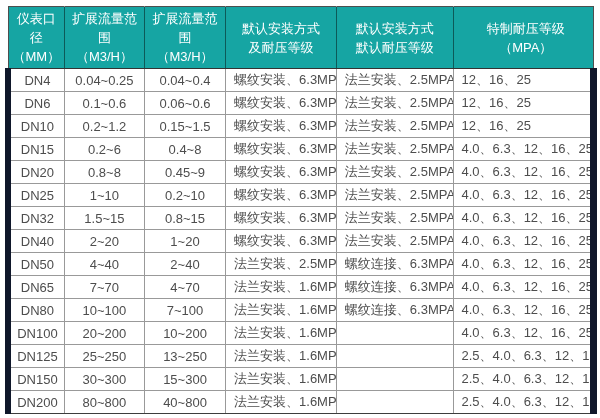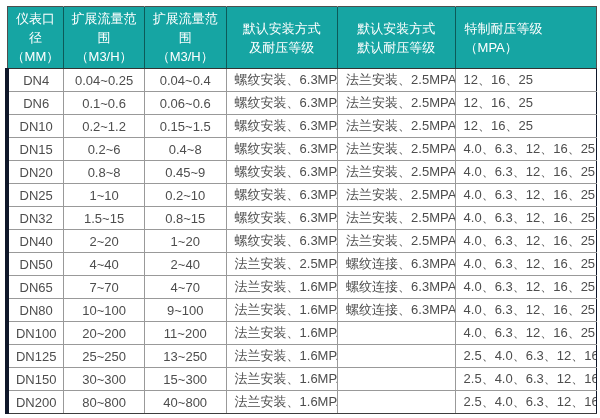--- a/index.html
+++ b/index.html
@@ -31,38 +31,38 @@
     font-weight: normal;
     height: 44px;
     line-height: 19px;
     padding: 2px 4px;
     border-right: 1px solid rgba(0,0,0,0.45);
     border-bottom: 1px solid #333333;
     vertical-align: middle;
     box-sizing: border-box;
   }
   thead th:last-child { border-right: none; }
-  thead th.al { text-align: left; padding-left: 9px; }
+  thead th.al { text-align: center; padding-left: 9px; }
   thead th.ac { text-align: center; }
   
   tbody td {
     color: #4d4d4d;
     font-size: 13px;
     height: 23px;
     padding: 1px 4px;
     border: 1px solid #999999;
     vertical-align: middle;
     box-sizing: border-box;
     white-space: nowrap;
     overflow: hidden;
   }
   tbody td.ac { text-align: center; }
   tbody td.al { text-align: left; padding-left: 8px; }
-  tbody tr td:first-child { border-left: 4px solid #0f172a; }
-  tbody tr td:last-child  { border-right: 1px solid #0f172a; }
+  tbody tr td:first-child { border-left: 6px solid #0f172a; }
+  tbody tr td:last-child  { border-right: 7px solid #0f172a; }
   tbody tr:last-child td  { border-bottom: 1px solid #3d3d3d; }
   .hline { display: block; }
 </style>
 </head>
 <body>
 
 <div class="page">
   <table class="spec">
     <colgroup>
       <col style="width:9.63%">
@@ -177,29 +177,29 @@
           <td class="ac">DN65</td>
           <td class="ac">7~70</td>
           <td class="ac">4~70</td>
           <td class="al">法兰安装、1.6MPA</td>
           <td class="al">螺纹连接、6.3MPA</td>
           <td class="al">4.0、6.3、12、16、25</td>
         </tr>
         <tr>
           <td class="ac">DN80</td>
           <td class="ac">10~100</td>
-          <td class="ac">9~100</td>
+          <td class="ac">7~100</td>
           <td class="al">法兰安装、1.6MPA</td>
           <td class="al">螺纹连接、6.3MPA</td>
           <td class="al">4.0、6.3、12、16、25</td>
         </tr>
         <tr>
           <td class="ac">DN100</td>
           <td class="ac">20~200</td>
-          <td class="ac">11~200</td>
+          <td class="ac">10~200</td>
           <td class="al">法兰安装、1.6MPA</td>
           <td class="al"></td>
           <td class="al">4.0、6.3、12、16、25</td>
         </tr>
         <tr>
           <td class="ac">DN125</td>
           <td class="ac">25~250</td>
           <td class="ac">13~250</td>
           <td class="al">法兰安装、1.6MPA</td>
           <td class="al"></td>

